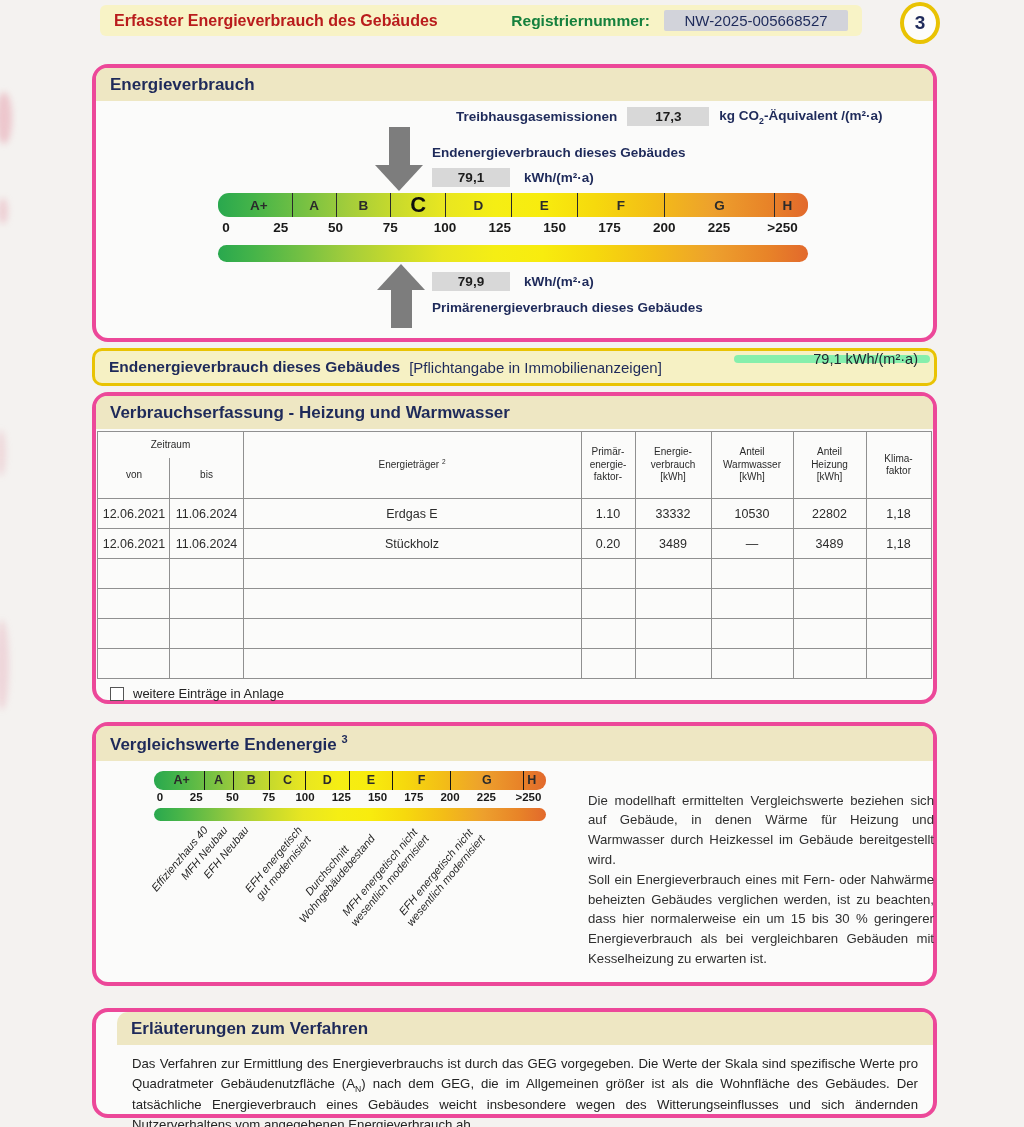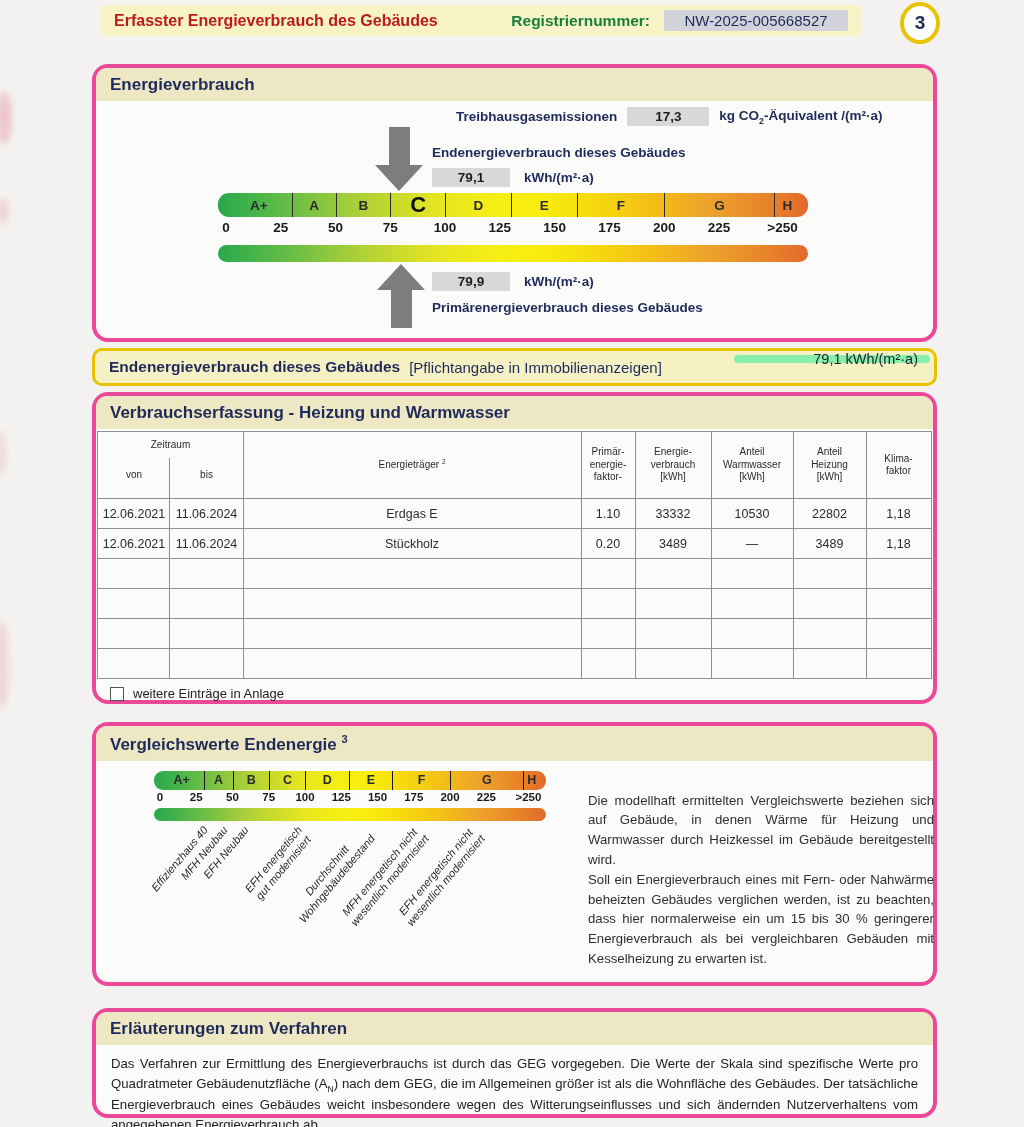--- a/index.html
+++ b/index.html
@@ -101,21 +101,21 @@
   .ref-labels{position:absolute;left:58px;top:61px;width:392px;height:158px;}
   .ref-label{position:absolute;top:0;width:0;height:0;}
   .ref-label span{position:absolute;right:0;top:2px;display:block;transform:rotate(-50deg);
                   transform-origin:top right;white-space:pre;font-style:italic;font-size:11px;
                   line-height:1.18;color:#1f1f1f;text-align:center;}
   .compare-text{position:absolute;left:492px;top:30px;width:346px;font-size:13.2px;line-height:1.5;
                 color:#2f2f2f;text-align:justify;}
   .compare-text p{margin:0;}
 
   
-  .box5{top:1008px;height:110px;}
+  .box5{top:1008px;height:110px;padding-left:21px;}
   .box5-text{padding:9px 15px 10px 15px;font-size:13.2px;line-height:1.5;color:#232323;text-align:justify;}
 </style>
 </head>
 <body>
 
 <div class="page">
 
   <div class="smudge" style="left:-4px;top:92px;width:16px;height:52px;background:rgba(224,120,140,0.35);"></div>
   <div class="smudge" style="left:-2px;top:198px;width:10px;height:26px;background:rgba(224,120,140,0.28);"></div>
   <div class="smudge" style="left:-4px;top:430px;width:10px;height:46px;background:rgba(220,120,140,0.2);"></div>

